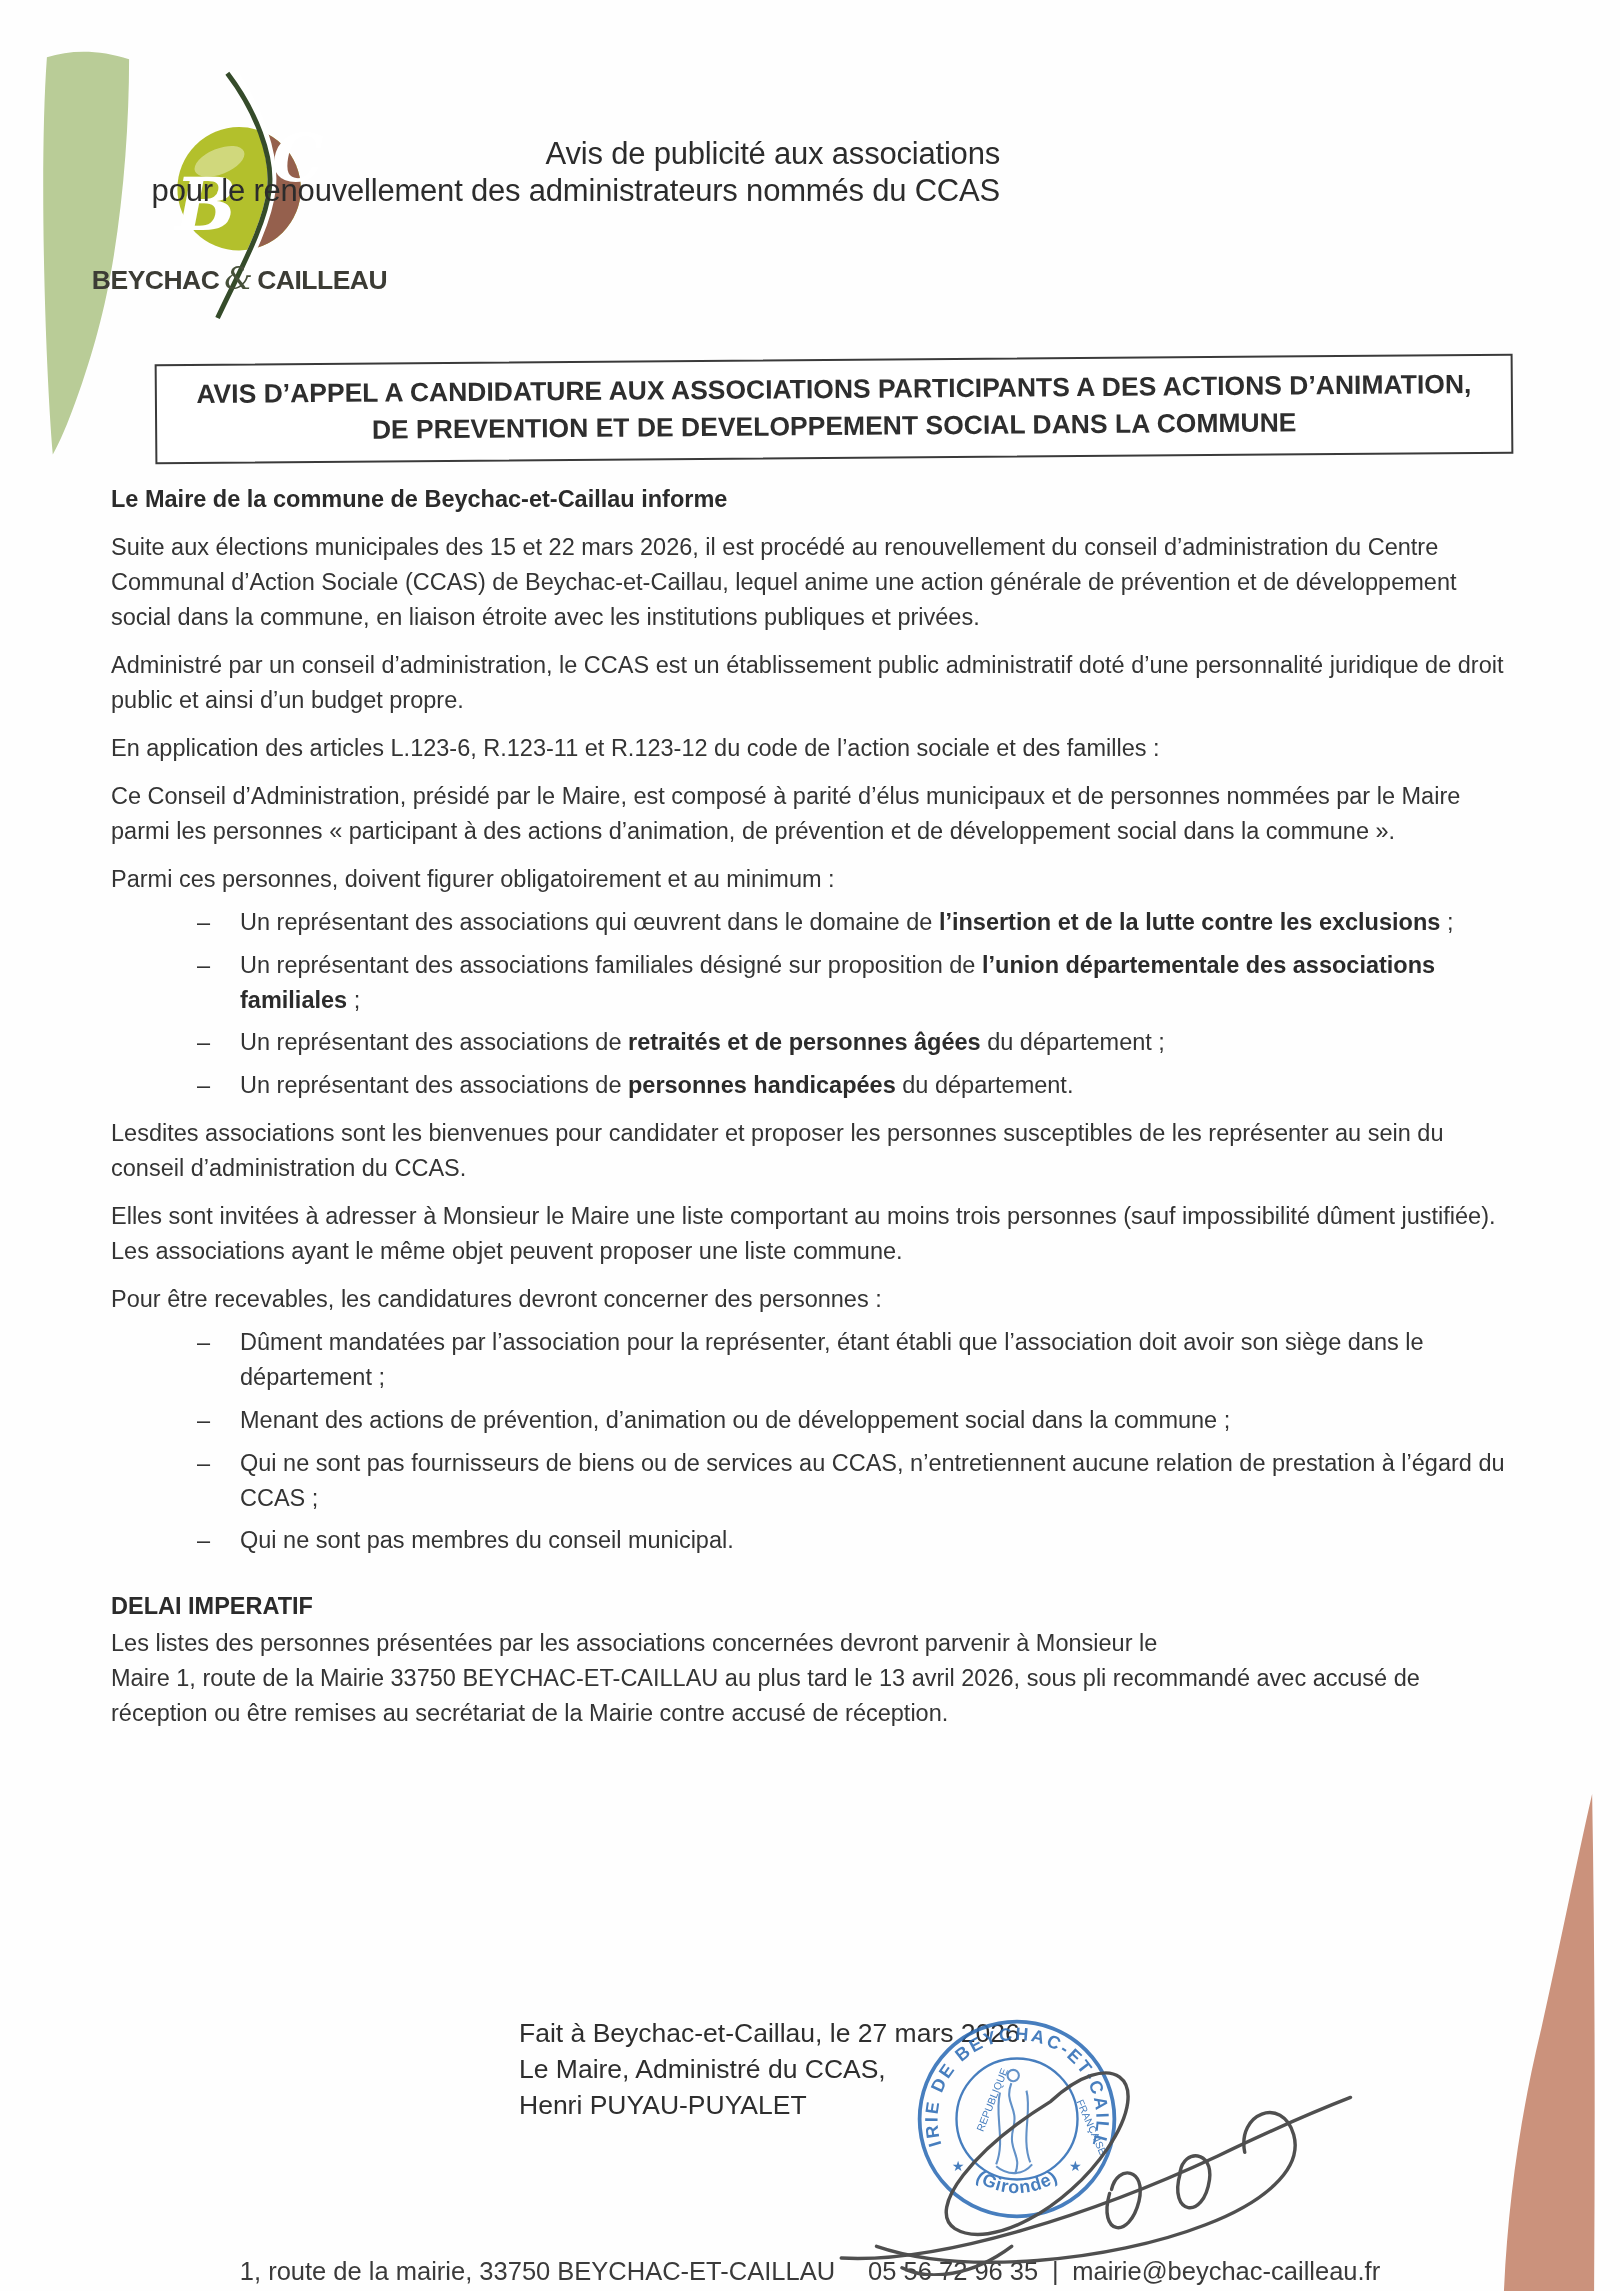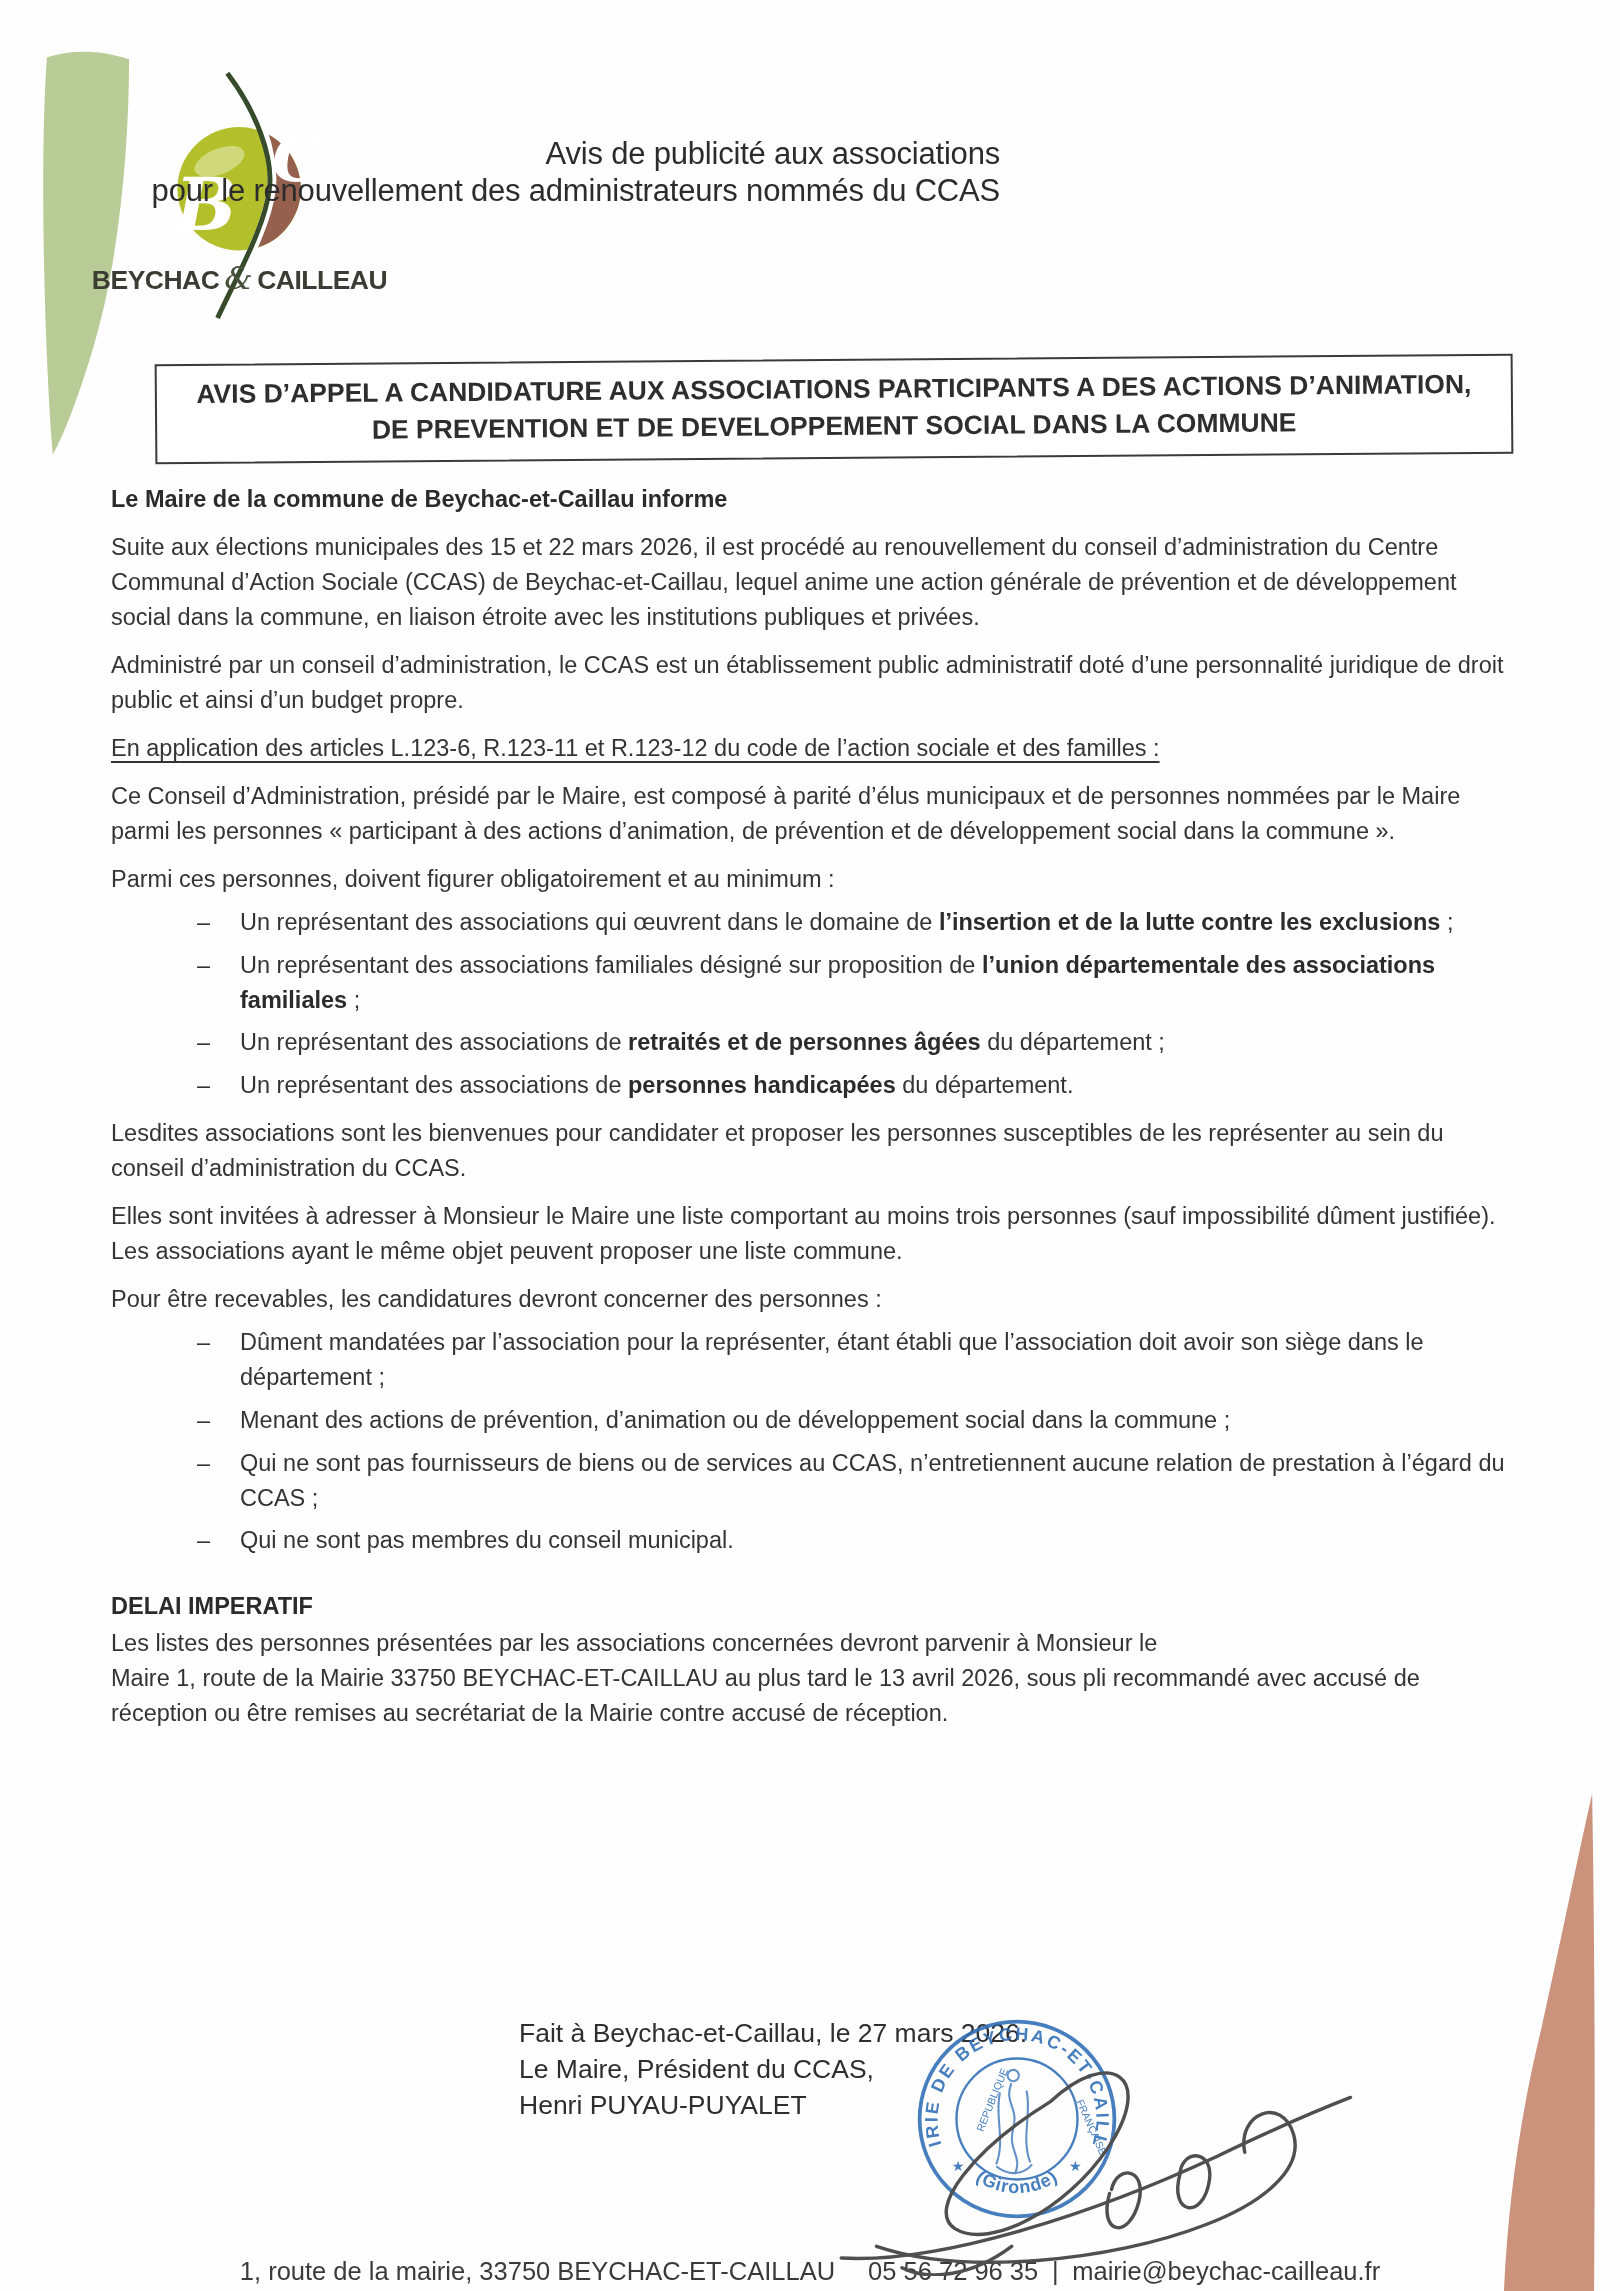--- a/index.html
+++ b/index.html
@@ -35,21 +35,21 @@
   
   .body-col{
     position:absolute;left:111px;top:482px;width:1402px;
     font-size:23.5px;line-height:35px;color:#343434;
   }
   .para{margin:13px 0 0 0;}
   .para:first-child{margin-top:0;}
   .para.tight{margin-top:2px;}
   .para.heading{margin-top:31px;font-weight:700;color:#2b2b2b;}
   .seg-b{font-weight:700;color:#2b2b2b;}
-  .seg-u{text-decoration:underline;text-underline-offset:4.9px;}
+  .seg-u{text-underline-offset:4.9px;}
   .bullet-list{margin-top:7.8px;}
   .bullet-item{position:relative;padding-left:129px;margin-top:7.8px;}
   .bullet-dash{position:absolute;left:86px;top:0;}
   
   .sig-block{
     position:absolute;left:519px;top:2015px;z-index:1;
     font-size:26.5px;line-height:36px;color:#2e2e2e;
   }
   .stamp{position:absolute;left:913px;top:2015px;z-index:2;opacity:0.88;}
   .signature{position:absolute;left:806px;top:2054px;z-index:3;}
@@ -121,21 +121,21 @@
         <div class="bullet-item"><span class="bullet-dash">–</span><span><span>Menant des actions de prévention, d’animation ou de développement social dans la commune ;</span></span></div>
         <div class="bullet-item"><span class="bullet-dash">–</span><span><span>Qui ne sont pas fournisseurs de biens ou de services au CCAS, n’entretiennent aucune relation de prestation à l’égard du CCAS ;</span></span></div>
         <div class="bullet-item"><span class="bullet-dash">–</span><span><span>Qui ne sont pas membres du conseil municipal.</span></span></div>
       </div>
       <p class="para heading"><span>DELAI IMPERATIF</span></p>
       <p class="para tight"><span>Les listes des personnes présentées par les associations concernées devront parvenir à Monsieur le</span><br><span>Maire 1, route de la Mairie 33750 BEYCHAC-ET-CAILLAU au plus tard le 13 avril 2026, sous pli recommandé avec accusé de réception ou être remises au secrétariat de la Mairie contre accusé de réception.</span></p>
     </div>
 
   <div class="sig-block">
     <div>Fait à Beychac-et-Caillau, le 27 mars 2026.</div>
-    <div>Le Maire, Président du CCAS,</div>
+    <div>Le Maire, Administré du CCAS,</div>
     <div>Henri PUYAU-PUYALET</div>
   </div>
 
   <svg class="stamp" width="208" height="208" viewBox="0 0 220 220">
     <defs>
       <path id="stampArcTop" d="M 31,139 A 84,84 0 1 1 189,139" fill="none"></path>
       <path id="stampArcBottom" d="M 65,174 A 78,78 0 0 0 155,174" fill="none"></path>
     </defs>
     <circle cx="110" cy="110" r="103" fill="none" stroke="#2e6db6" stroke-width="4"></circle>
     <circle cx="110" cy="110" r="64" fill="none" stroke="#2e6db6" stroke-width="2.5"></circle>

